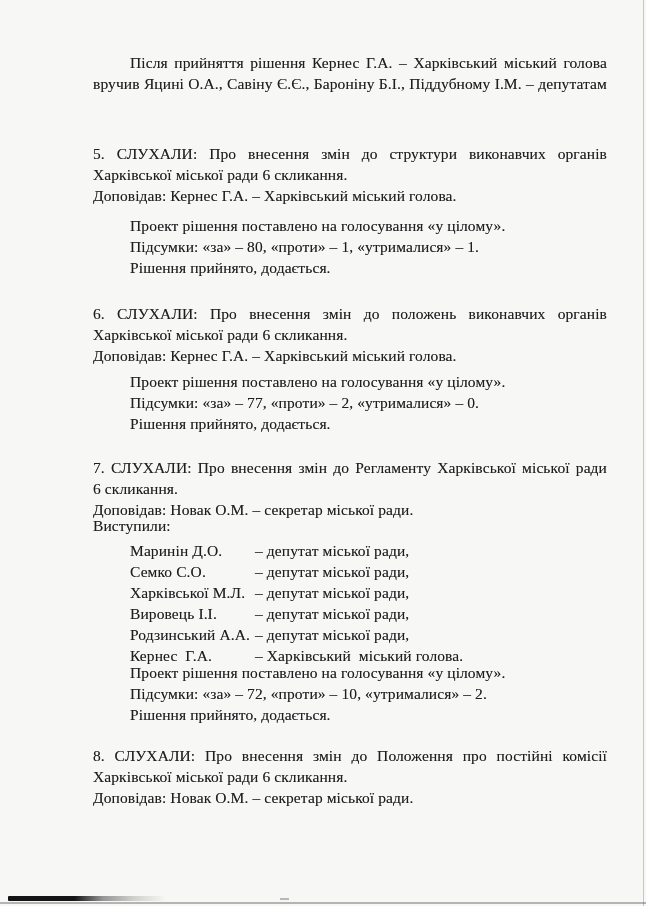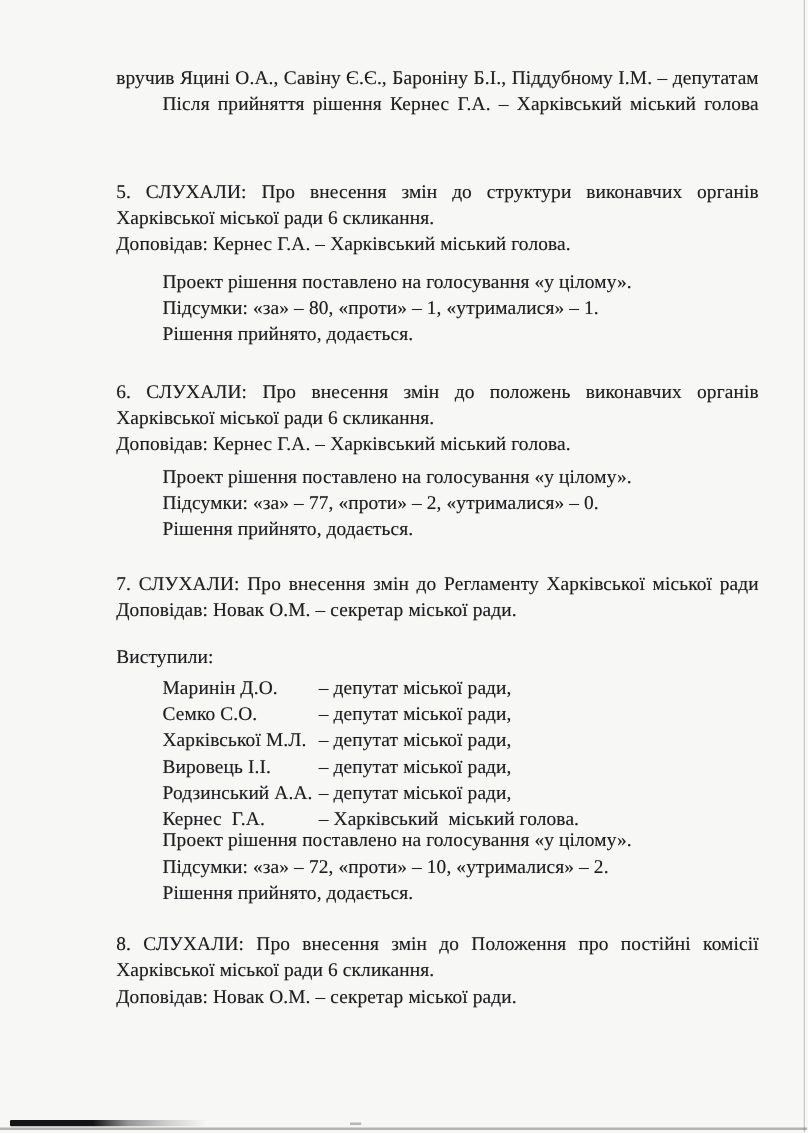--- a/index.html
+++ b/index.html
@@ -54,22 +54,22 @@
     width: 9px; height: 2px;
     background: rgba(90,90,92,0.4);
   }
 </style>
 </head>
 <body>
 
 <div class="page">
 
   <div class="txt" style="top:52px">
+    <div class="jl pl">Після прийняття рішення Кернес Г.А. – Харківський міський голова</div>
     <div class="jl">вручив Яцині О.А., Савіну Є.Є., Бароніну Б.І., Піддубному І.М. – депутатам</div>
-    <div class="jl pl">Після прийняття рішення Кернес Г.А. – Харківський міський голова</div>
   </div>
 
   <div class="txt" style="top:143px">
     <div class="jl">5. СЛУХАЛИ: Про внесення змін до структури виконавчих органів</div>
     <div>Харківської міської ради 6 скликання.</div>
     <div>Доповідав: Кернес Г.А. – Харківський міський голова.</div>
   </div>
   <div class="txt" style="top:215px">
     <div class="pl">Проект рішення поставлено на голосування «у цілому».</div>
     <div class="pl">Підсумки: «за» – 80, «проти» – 1, «утрималися» – 1.</div>
@@ -82,20 +82,21 @@
     <div>Доповідав: Кернес Г.А. – Харківський міський голова.</div>
   </div>
   <div class="txt" style="top:371px">
     <div class="pl">Проект рішення поставлено на голосування «у цілому».</div>
     <div class="pl">Підсумки: «за» – 77, «проти» – 2, «утрималися» – 0.</div>
     <div class="pl">Рішення прийнято, додається.</div>
   </div>
 
   <div class="txt" style="top:457px">
     <div class="jl">7. СЛУХАЛИ: Про внесення змін до Регламенту Харківської міської ради</div>
+    <div>6 скликання.</div>
     <div>Доповідав: Новак О.М. – секретар міської ради.</div>
   </div>
 
   <div class="txt" style="top:515px">Виступили:</div>
 
   <div class="txt" style="top:540px">
     <div class="speaker-row">
       <span class="speaker-name pre">Маринін Д.О.</span>
       <span class="speaker-role pre">– депутат міської ради,</span>
     </div>

